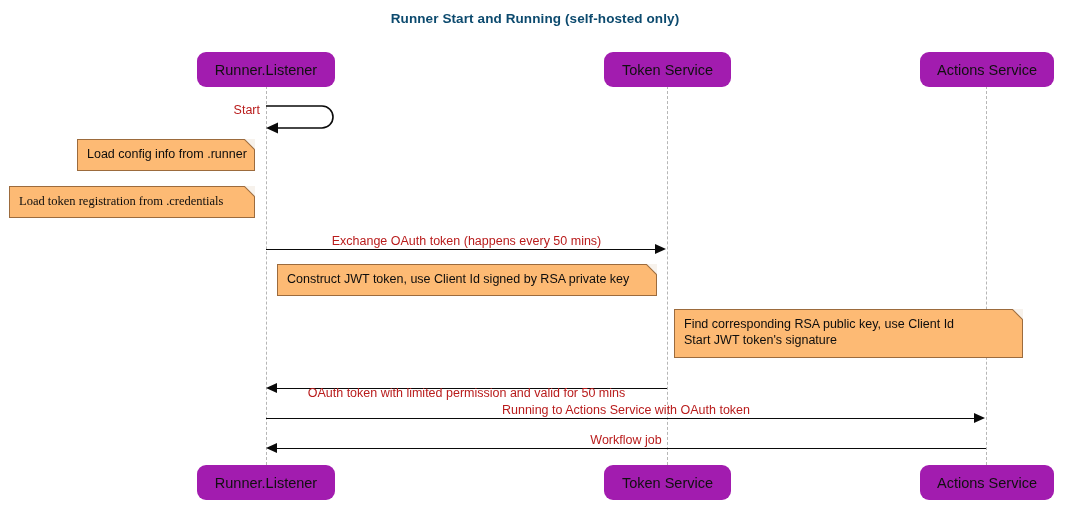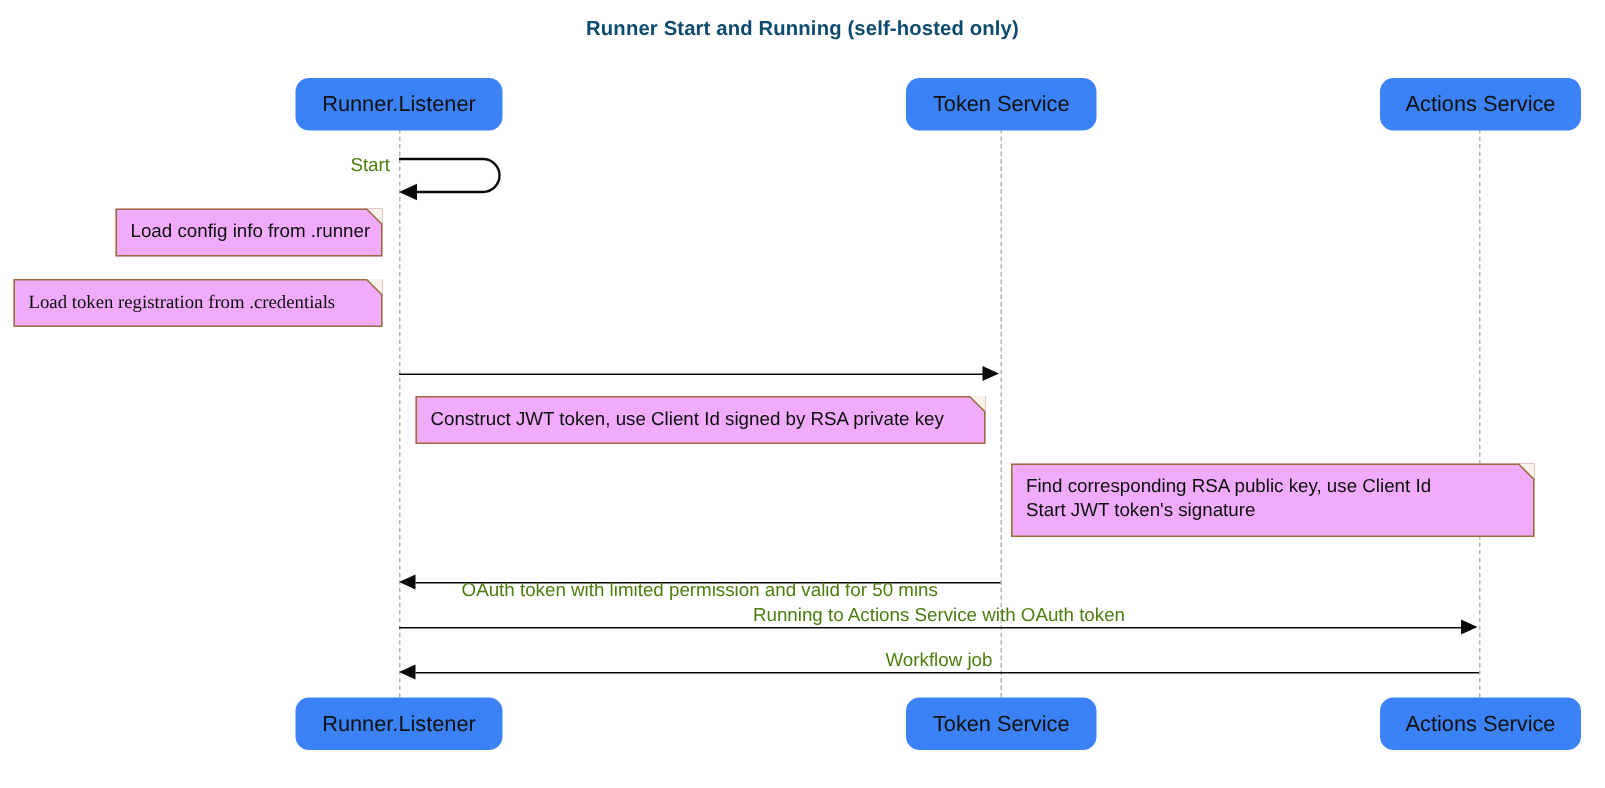--- a/index.html
+++ b/index.html
@@ -38,34 +38,34 @@
     top: 86px;
     height: 379px;
     width: 0;
     border-left: 1.6px dashed #b6b6b6;
   }
 
   
   .participant {
     position: absolute;
     height: 35px;
-    background: #3b82f6;
+    background: #a21caf;
     border-radius: 9px;
     display: flex;
     align-items: center;
     justify-content: center;
     color: #10100f;
     font-size: 14.5px;
     white-space: nowrap;
   }
 
   
   .note {
     position: absolute;
-    background: #f0abfc;
+    background: #fdba74;
     border: 1.3px solid #9c6b3d;
     box-sizing: border-box;
     color: #0d0d0d;
     font-size: 12.5px;
     line-height: 16px;
     padding: 6px 4px 7px 9px;
   }
   .note .fold {
     position: absolute;
     top: -1px;
@@ -113,21 +113,21 @@
     border-left: 11px solid #0a0a0a;
   }
   .arrowhead.left {
     border-top: 5.5px solid transparent;
     border-bottom: 5.5px solid transparent;
     border-right: 11px solid #0a0a0a;
   }
   .msg-label {
     position: absolute;
     font-size: 12.5px;
-    color: #4d7c0f;
+    color: #b91c1c;
     white-space: nowrap;
     text-align: center;
   }
 
   
   .self-loop {
     position: absolute;
   }
   .self-loop svg { display: block; }
 </style>
@@ -177,20 +177,21 @@
   </div>
 
   <div class="note" style="left:9px; top:186px; width:246px; height:32px;font-family:Liberation Serif, serif;">
     <div class="fold"></div>
     <div class="fold-edge"></div>
     <div class="note-text">Load token registration from .credentials</div>
   </div>
 
   <div class="msg-line" style="left:266px; top:249px; width:390px;"></div>
   <div class="arrowhead right" style="left:655px; top:243.5px;"></div>
+  <div class="msg-label" style="left:266px; top:234px; width:401px;">Exchange OAuth token (happens every 50 mins)</div>
 
   <div class="note" style="left:277px; top:264px; width:380px; height:32px;">
     <div class="fold"></div>
     <div class="fold-edge"></div>
     <div class="note-text">Construct JWT token, use Client Id signed by RSA private key</div>
   </div>
 
   <div class="note" style="left:674px; top:309px; width:349px; height:49px;">
     <div class="fold"></div>
     <div class="fold-edge"></div>

